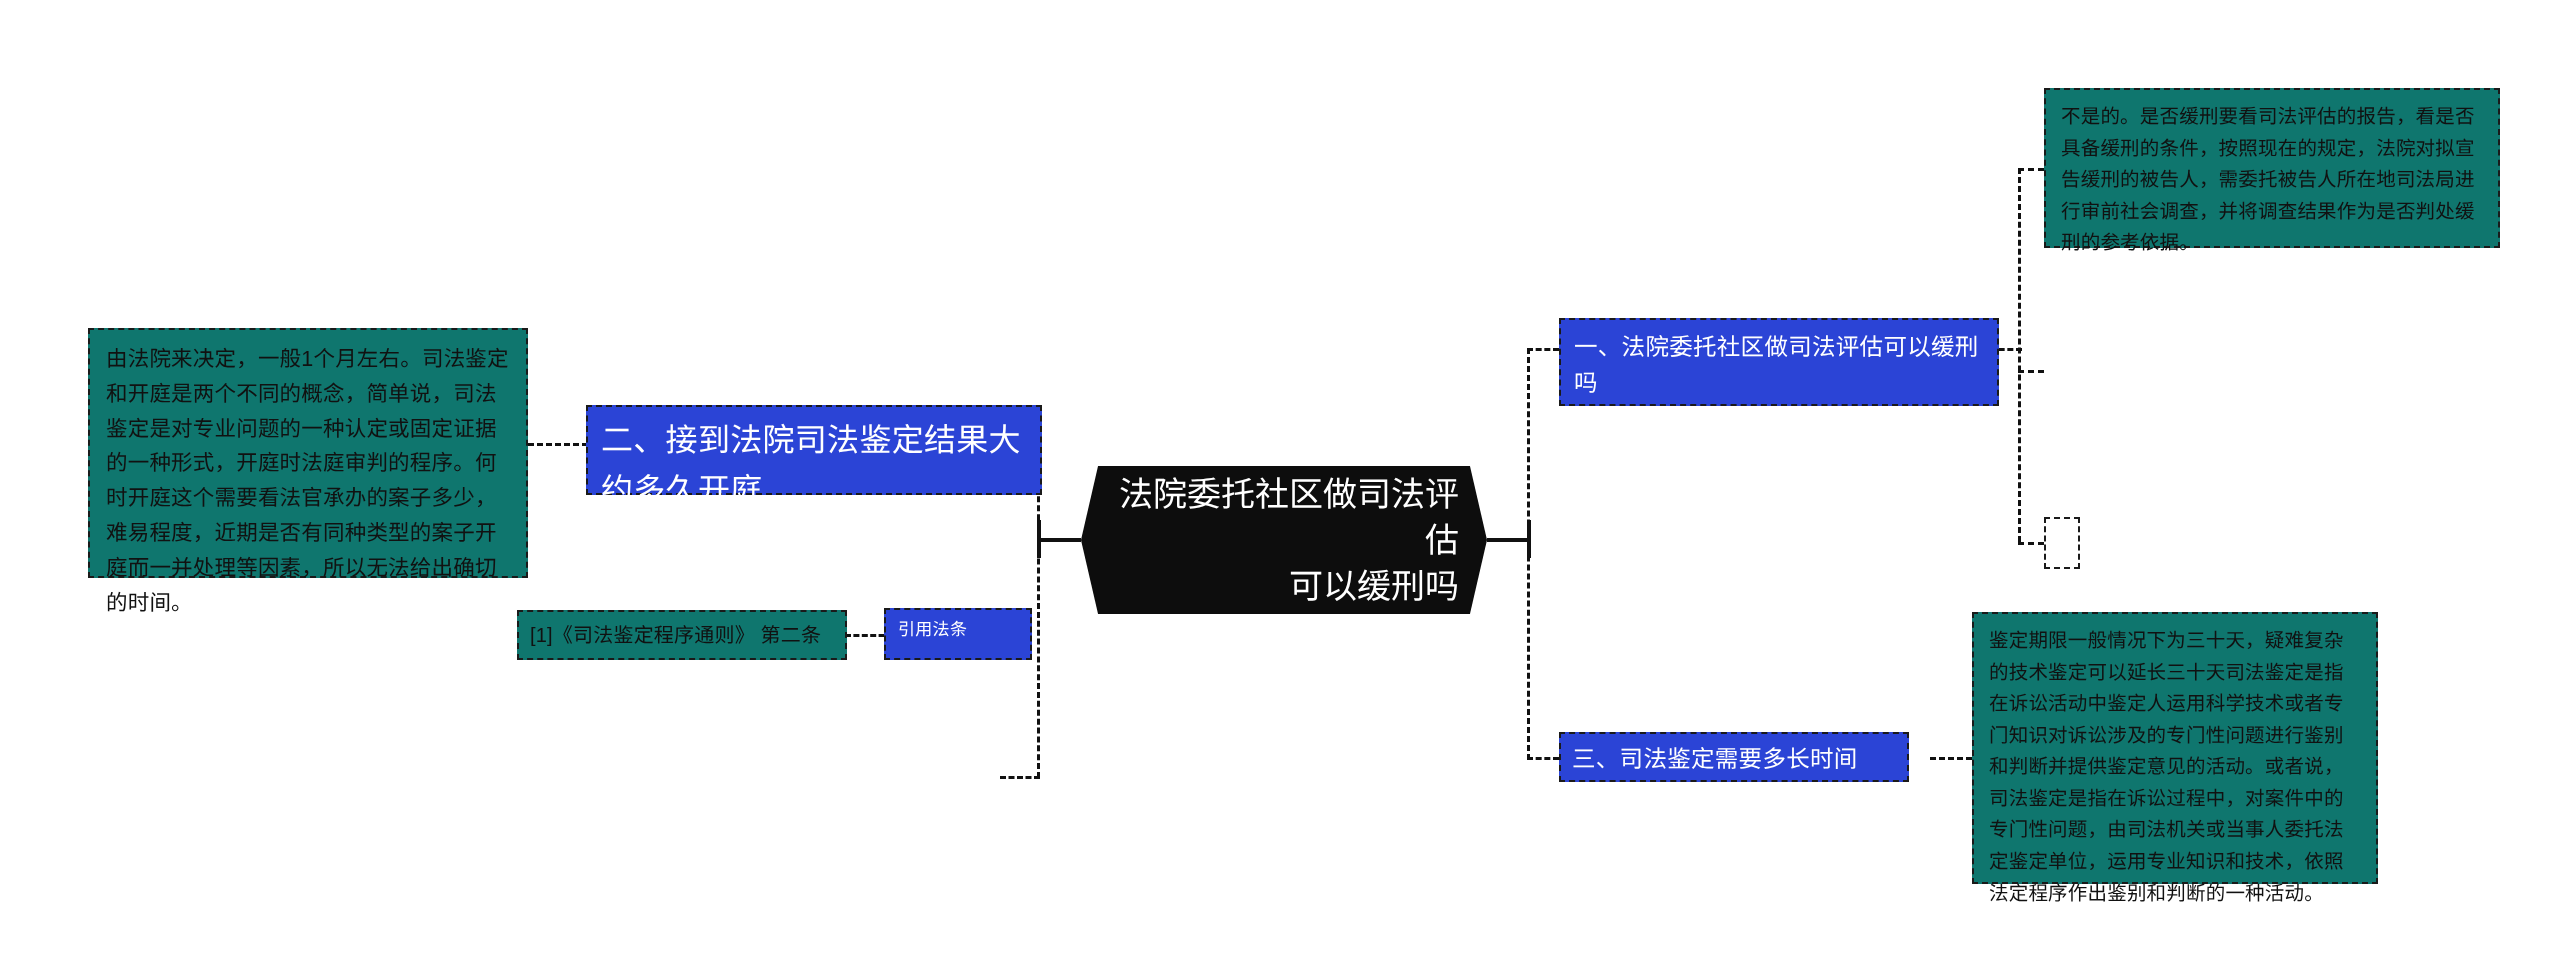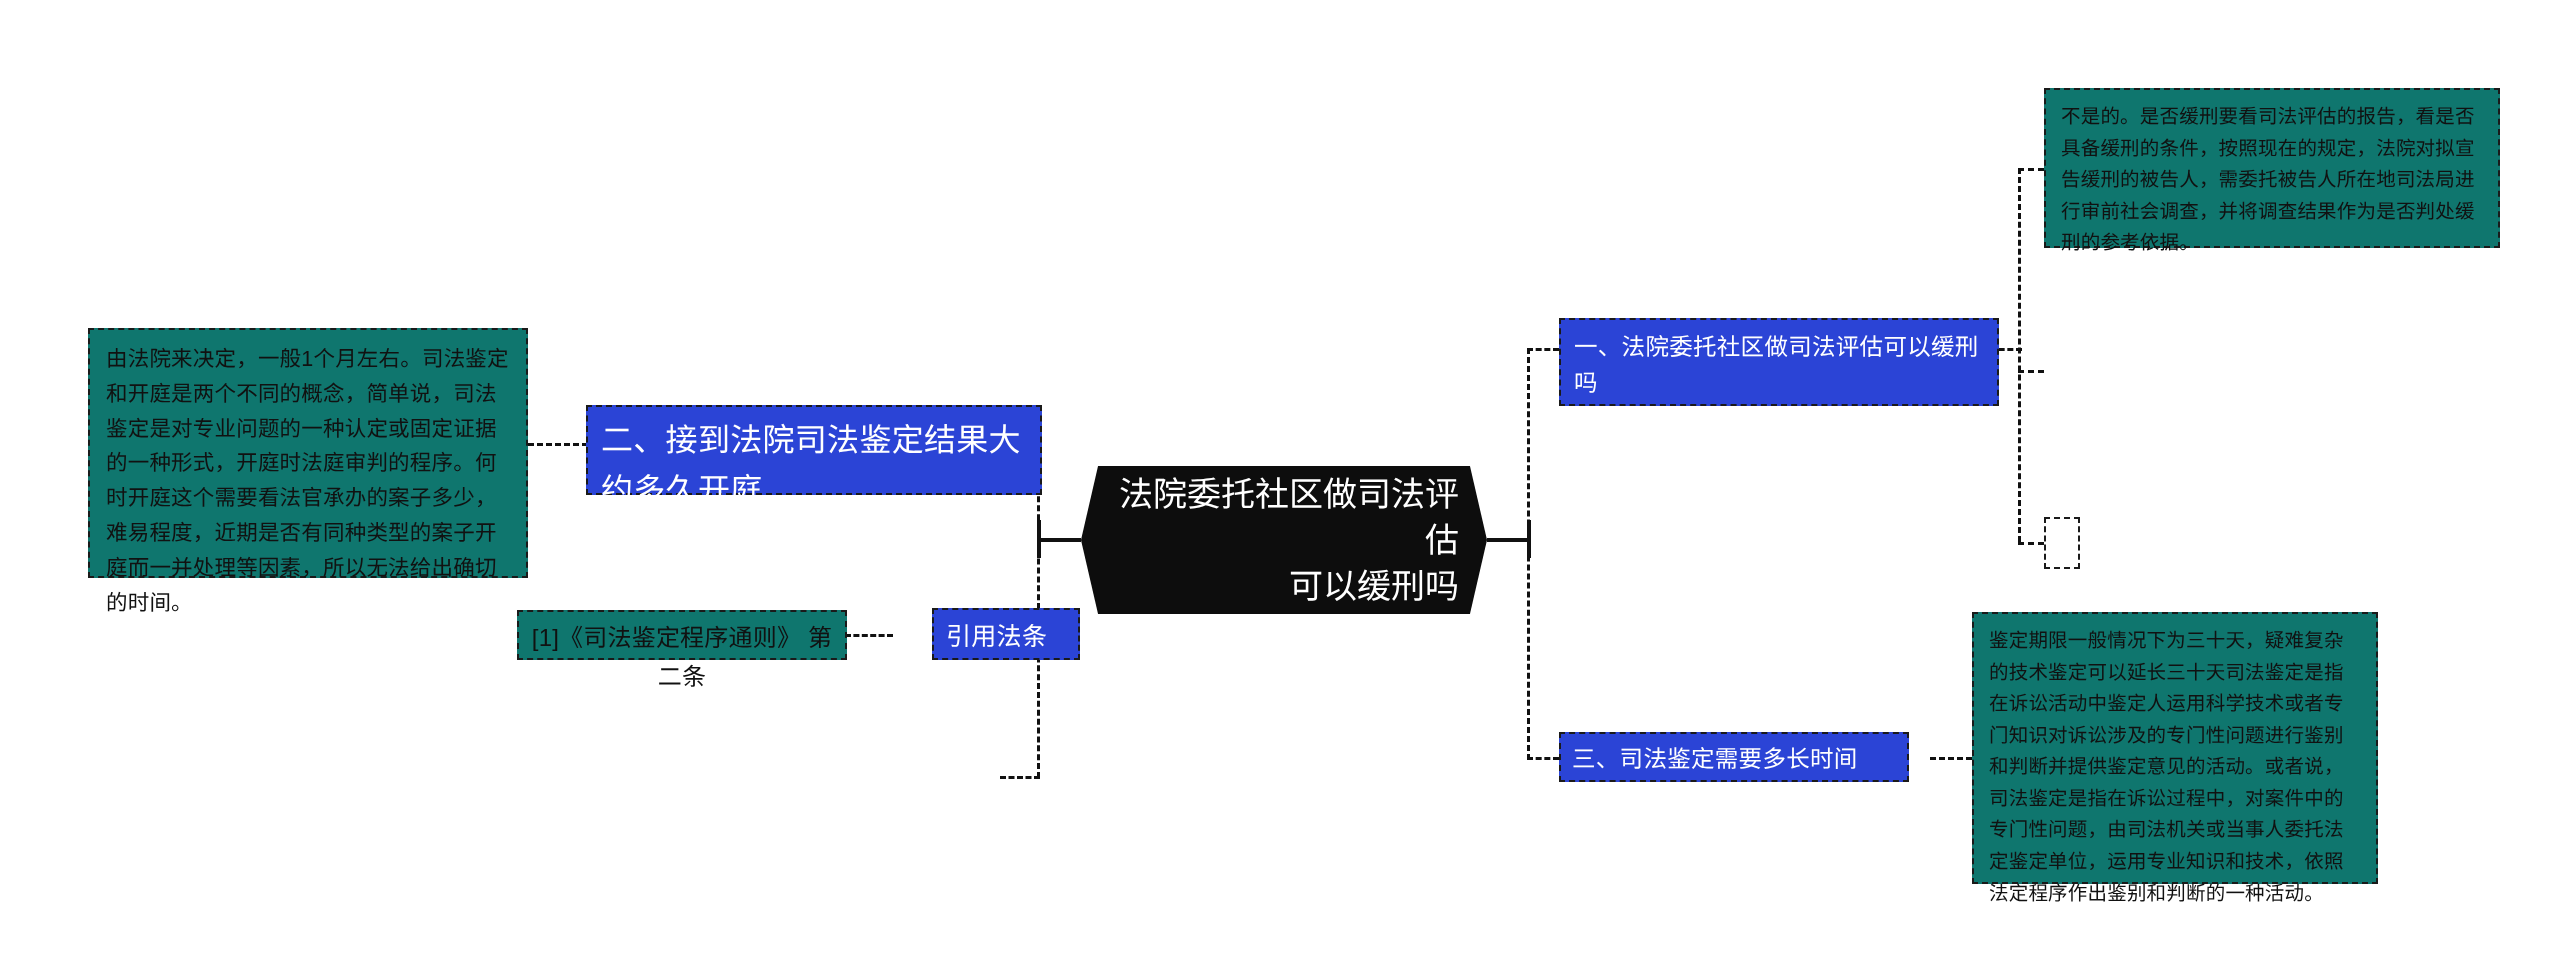--- a/index.html
+++ b/index.html
@@ -125,25 +125,25 @@
   </div>
 
   <div class="bluebox" style="left:586px; top:405px; width:456px; height:90px; padding:9px 13px; font-size:32px;">
     <span class="txt">二、接到法院司法鉴定结果大约多久开庭</span>
   </div>
 
   <div class="dashbox" style="left:88px; top:328px; width:440px; height:250px; padding:12px 16px; font-size:21.5px;">
     <span class="txt">由法院来决定，一般1个月左右。司法鉴定和开庭是两个不同的概念，简单说，司法鉴定是对专业问题的一种认定或固定证据的一种形式，开庭时法庭审判的程序。何时开庭这个需要看法官承办的案子多少，难易程度，近期是否有同种类型的案子开庭而一并处理等因素，所以无法给出确切的时间。</span>
   </div>
 
-  <div class="bluebox" style="left:932px; top:608px; width:148px; height:52px; padding:7px 12px; font-size:25px; text-align:left;">
+  <div class="bluebox" style="left:884px; top:608px; width:148px; height:52px; padding:7px 12px; font-size:17px; text-align:left;">
     <span class="txt">引用法条</span>
   </div>
 
-  <div class="dashbox" style="left:517px; top:610px; width:330px; height:50px; padding:7px 11px; font-size:24px;text-align:center;">
+  <div class="dashbox" style="left:517px; top:610px; width:330px; height:50px; padding:7px 11px; font-size:20px;">
     <span class="txt">[1]《司法鉴定程序通则》 第二条</span>
   </div>
 
   <div class="bluebox" style="left:1559px; top:318px; width:440px; height:88px; padding:9px 13px; font-size:23.5px;">
     <span class="txt">一、法院委托社区做司法评估可以缓刑吗</span>
   </div>
 
   <div class="dashbox" style="left:2044px; top:88px; width:456px; height:160px; padding:11px 15px; font-size:19.5px;">
     <span class="txt">不是的。是否缓刑要看司法评估的报告，看是否具备缓刑的条件，按照现在的规定，法院对拟宣告缓刑的被告人，需委托被告人所在地司法局进行审前社会调查，并将调查结果作为是否判处缓刑的参考依据。</span>
   </div>

